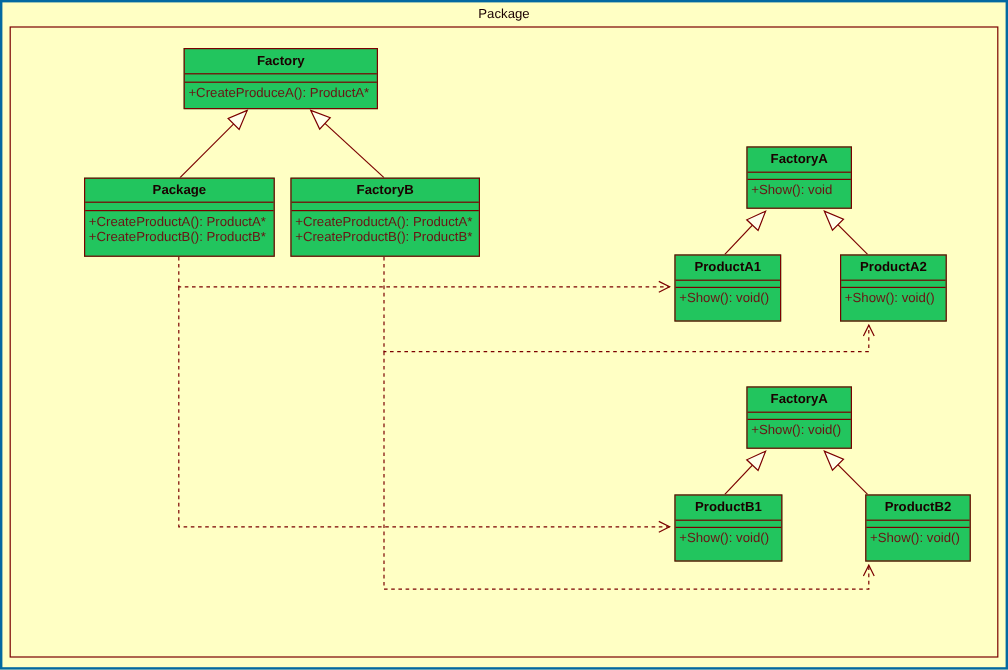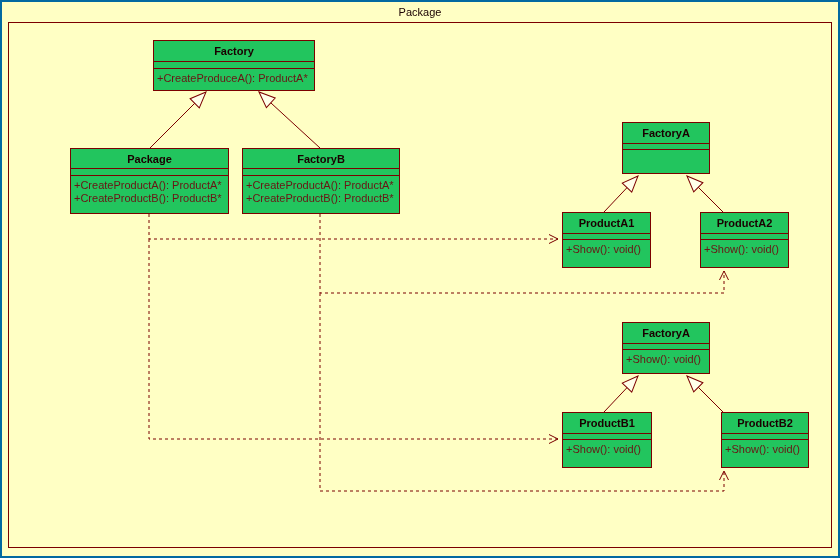--- a/index.html
+++ b/index.html
@@ -110,20 +110,23 @@
     <div class="uml-attrs" style="height:7px"></div>
     <div class="uml-methods">
       <div>+CreateProductA(): ProductA*</div>
       <div>+CreateProductB(): ProductB*</div>
     </div>
   </div>
 
   <div class="uml-class" style="left:620px;top:120px;width:88px;height:52px">
     <div class="uml-title" style="height:21px">FactoryA</div>
     <div class="uml-attrs" style="height:6px"></div>
+    <div class="uml-methods">
+      <div>+Show(): void</div>
+    </div>
   </div>
 
   <div class="uml-class" style="left:560px;top:210px;width:89px;height:56px">
     <div class="uml-title" style="height:21px">ProductA1</div>
     <div class="uml-attrs" style="height:6px"></div>
     <div class="uml-methods">
       <div>+Show(): void()</div>
     </div>
   </div>
 

